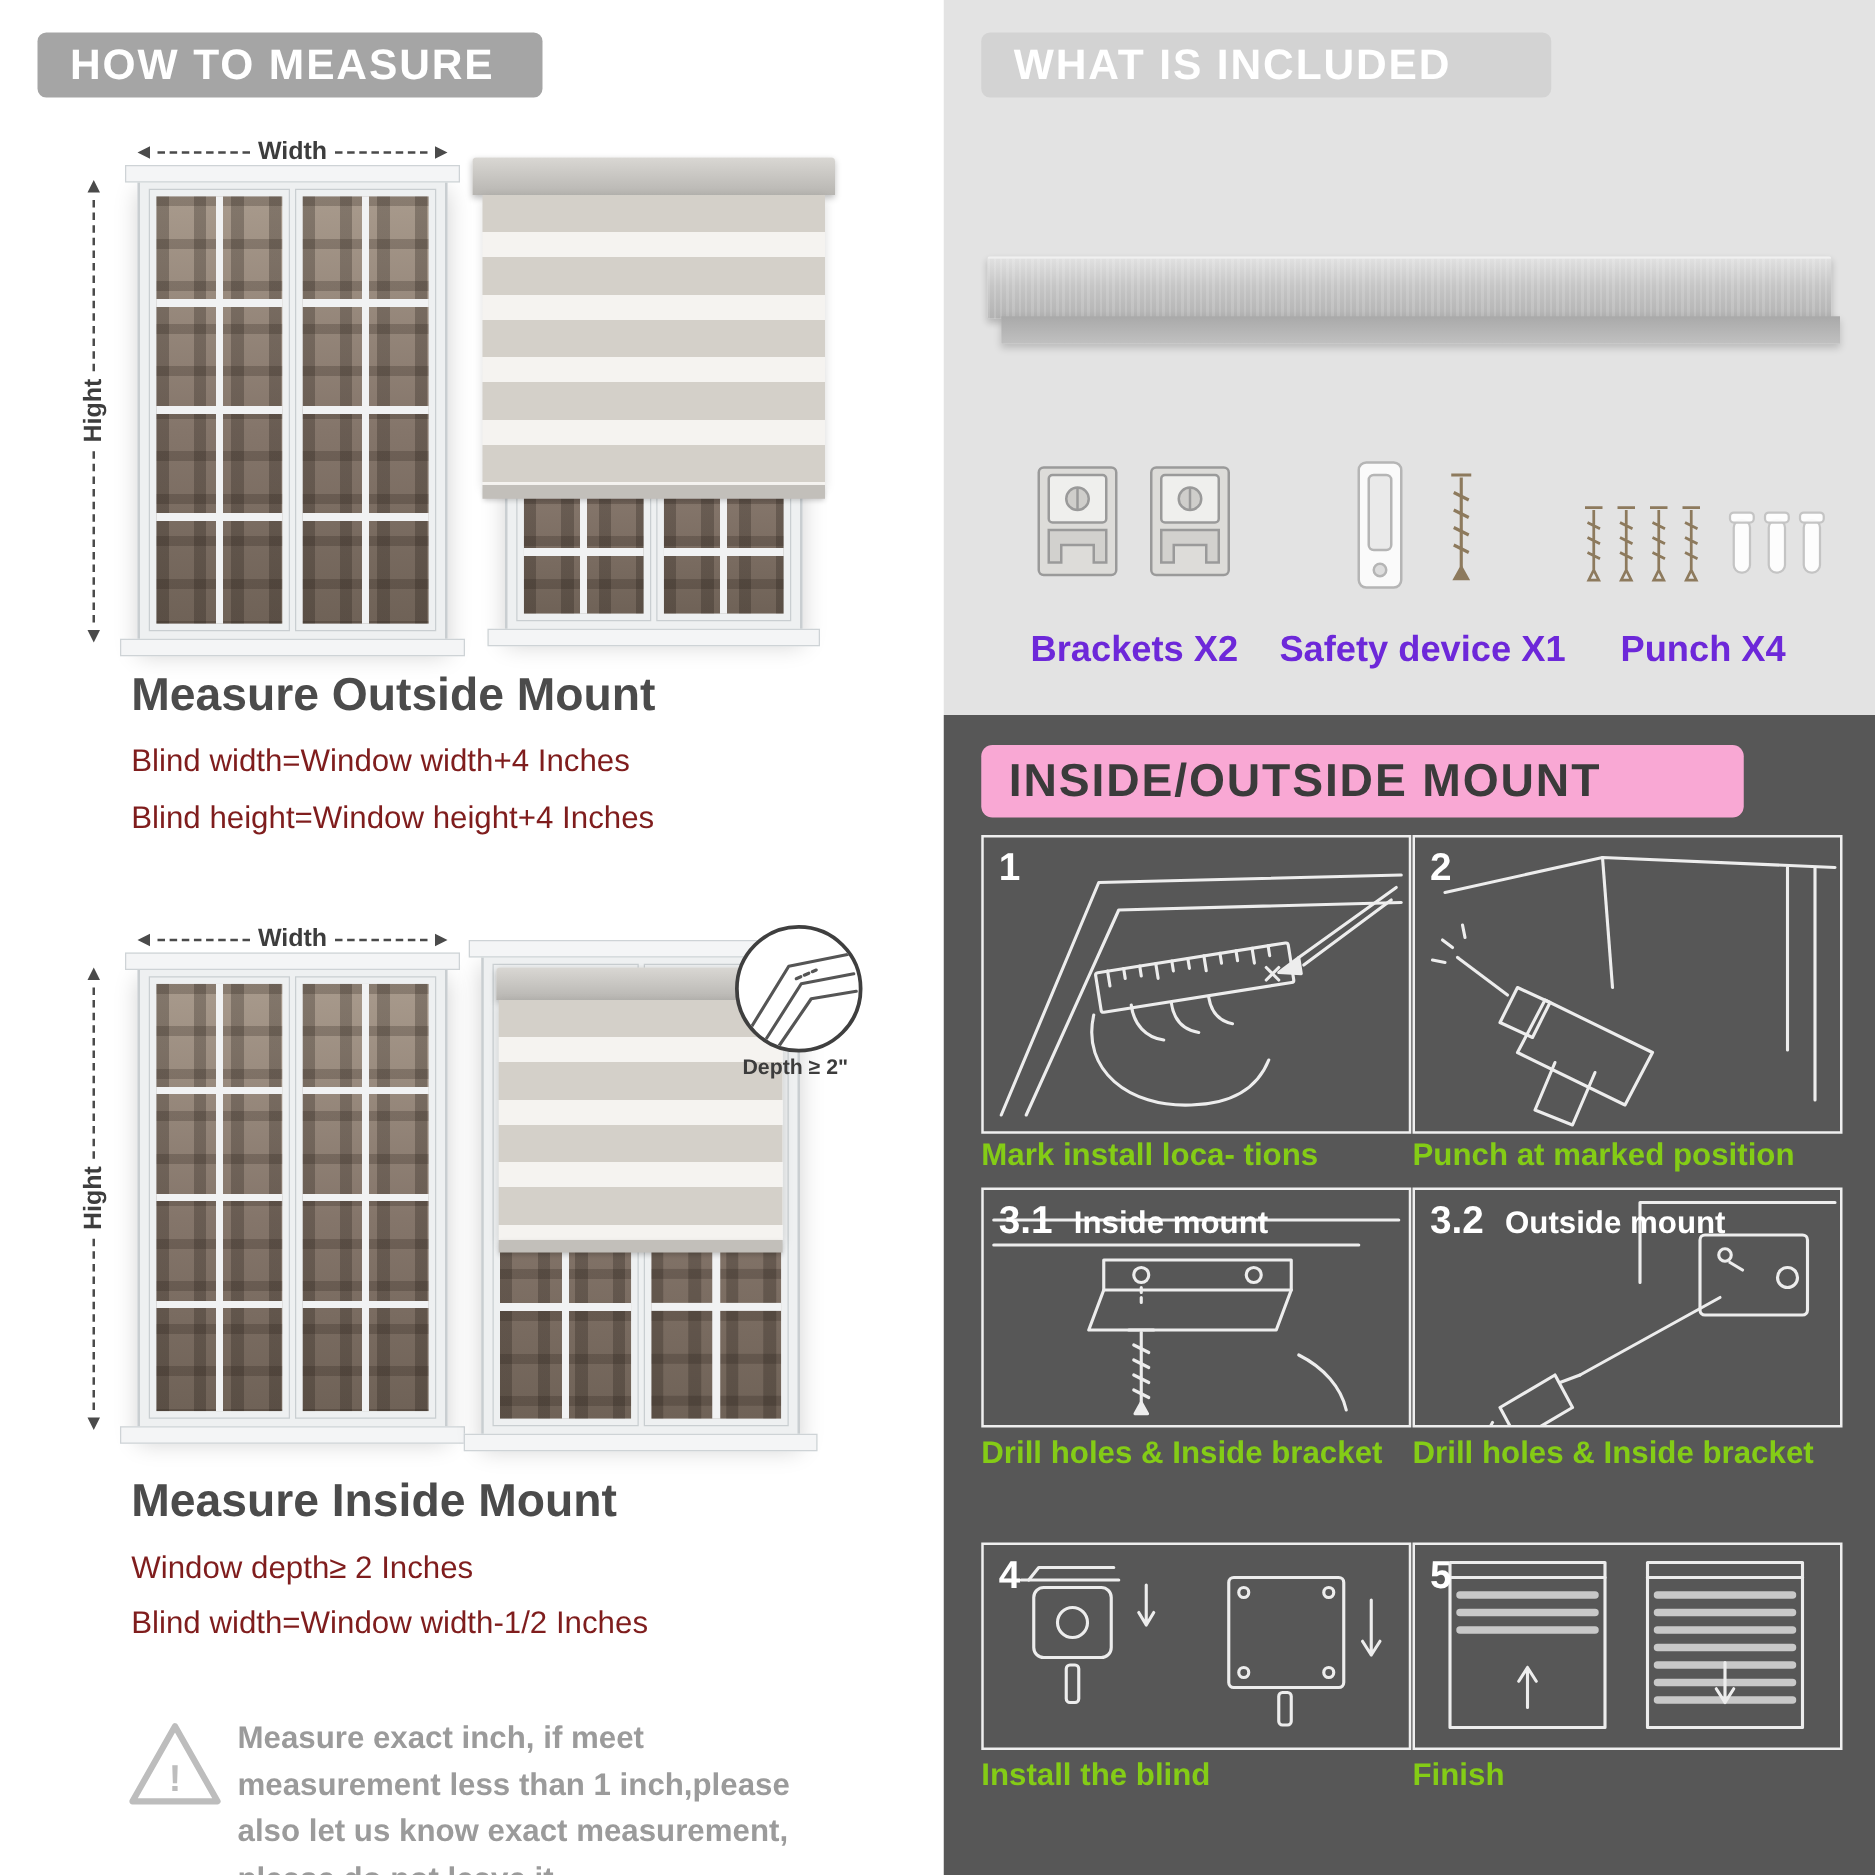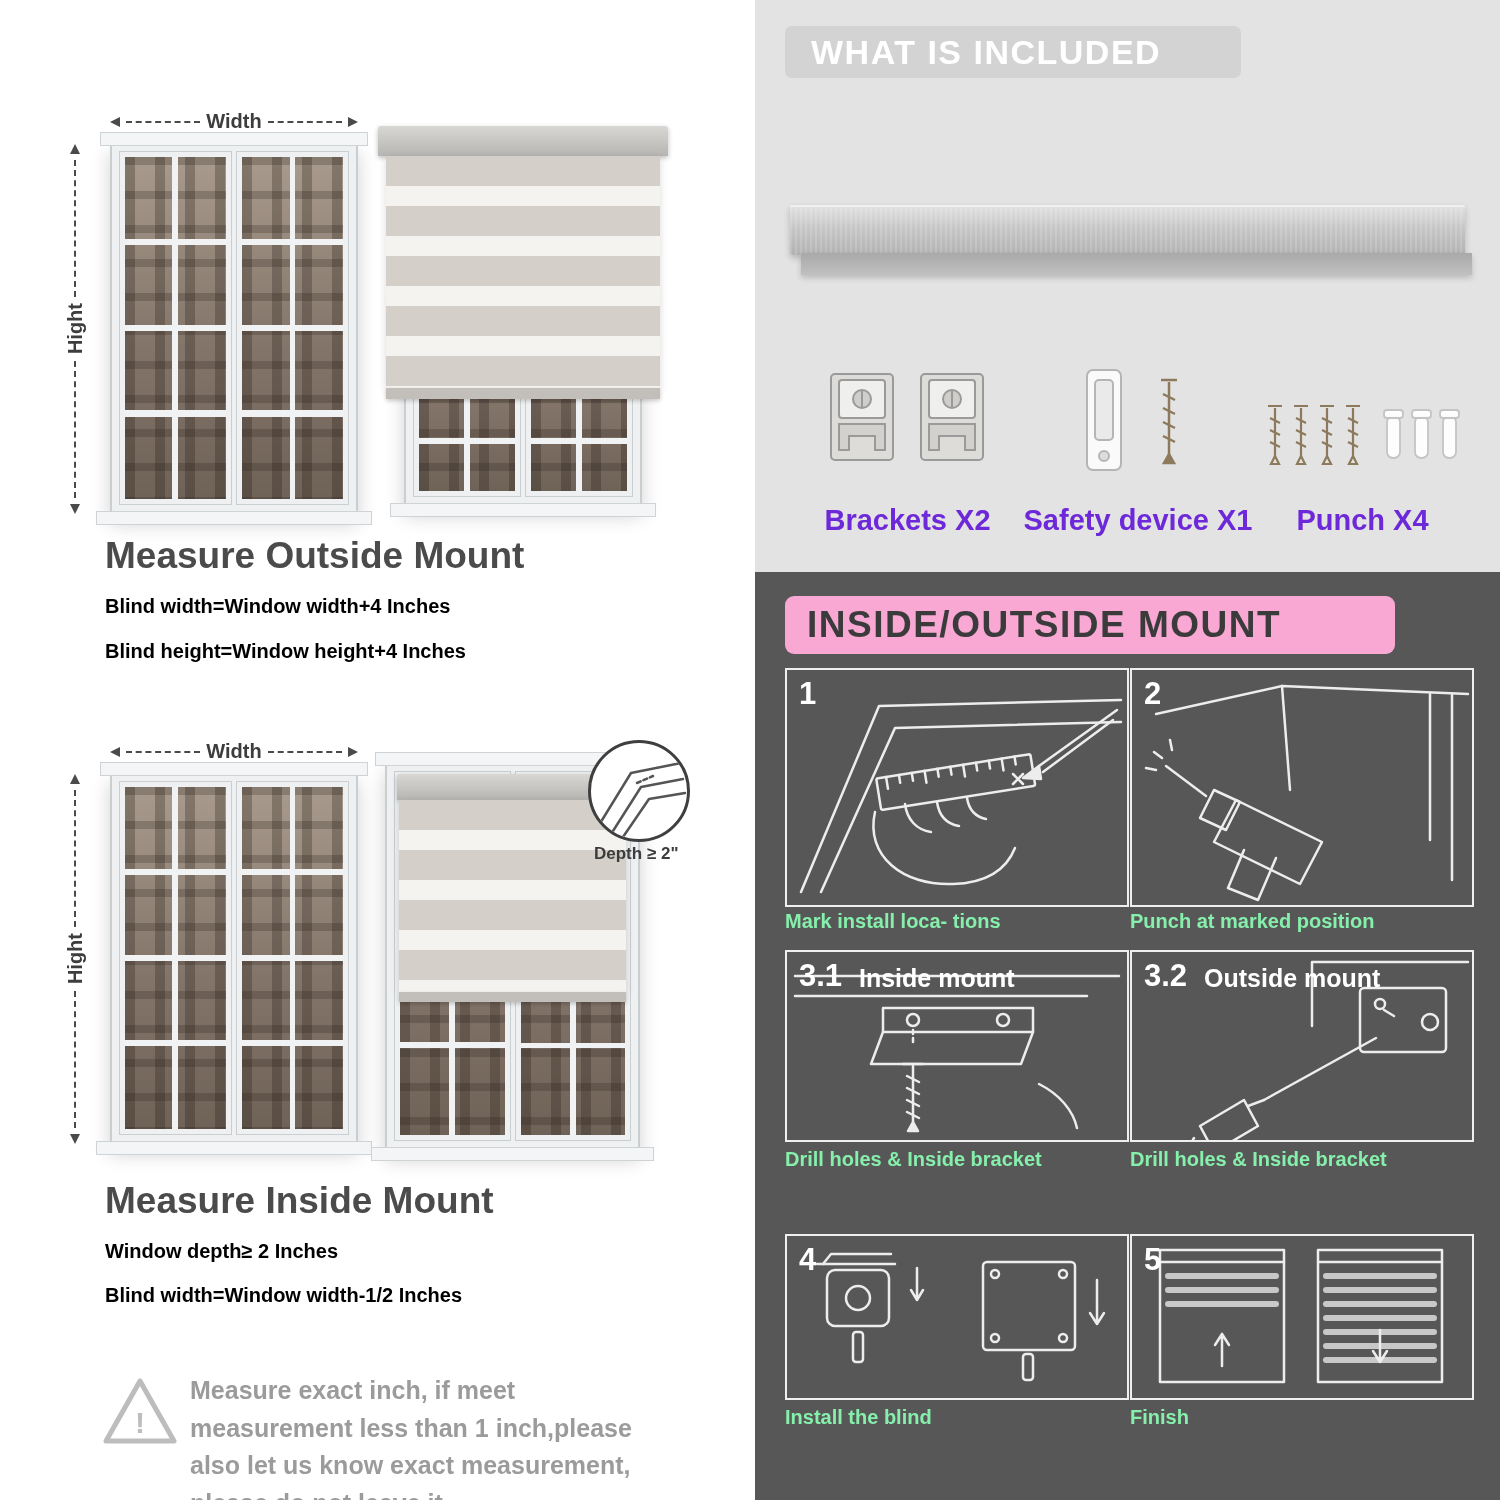--- a/index.html
+++ b/index.html
@@ -12,21 +12,21 @@
          font-weight:bold;letter-spacing:1.5px;}
   .badge-measure{left:30px;top:26px;width:378px;height:52px;background:#a5a5a5;
                  color:#fff;font-size:34px;padding-left:26px;}
   .badge-included{left:30px;top:26px;width:430px;height:52px;background:#d3d3d3;
                   color:#fff;font-size:34px;padding-left:26px;}
   .badge-mount{left:30px;top:24px;width:588px;height:58px;background:#f9a8d4;
                color:#3b3b3b;font-size:37px;padding-left:22px;border-radius:9px;}
 
   
   .h-title{position:absolute;font-size:37px;font-weight:bold;color:#4b4b4b;}
-  .h-line{position:absolute;font-size:20px;font-weight:bold;color:#000000;}
+  .h-line{position:absolute;font-size:25px;font-weight:normal;color:#7f1d1d;}
   .note-text{position:absolute;left:190px;top:1372px;width:480px;font-size:25px;
              font-weight:bold;color:#9b9b9b;line-height:1.5;}
 
   
   .window{position:absolute;background:#eef0f1;border:2px solid #c9ced1;
           padding:8px;display:flex;gap:6px;box-shadow:0 10px 18px rgba(0,0,0,.18);}
   .window::before{content:"";position:absolute;left:-12px;right:-12px;top:-12px;height:12px;
           background:#f4f5f6;border:1px solid #ced3d6;}
   .window::after{content:"";position:absolute;left:-16px;right:-16px;bottom:-13px;height:12px;
           background:#f4f5f6;border:1px solid #ced3d6;}
@@ -80,39 +80,40 @@
             background:linear-gradient(180deg,#a9a9a9,#c0c0c0);box-shadow:0 3px 6px rgba(0,0,0,.18);}
   .item{position:absolute;top:338px;display:flex;flex-direction:column;align-items:center;}
   .item .art{height:140px;display:flex;align-items:flex-end;justify-content:center;}
   .item .lbl{margin-top:26px;font-size:29px;font-weight:bold;color:#6d28d9;white-space:nowrap;}
 
   .sec-mount{position:absolute;left:755px;top:572px;width:745px;height:928px;background:#575757;}
   .panel{position:absolute;border:2px solid #efefef;}
   .panel svg{position:absolute;inset:0;width:100%;height:100%;}
   .num{position:absolute;top:6px;left:12px;color:#fff;font-size:31px;font-weight:bold;z-index:2;}
   .steplbl{position:absolute;top:12px;left:72px;color:#fff;font-size:25px;font-weight:bold;z-index:2;}
-  .cap{position:absolute;color:#86efac;font-size:20px;font-weight:bold;white-space:nowrap;}
+  .cap{position:absolute;color:#84cc16;font-size:25px;font-weight:bold;white-space:nowrap;}
 
   .p1{left:30px;top:96px;width:340px;height:235px;}
   .p2{left:375px;top:96px;width:340px;height:235px;}
   .p31{left:30px;top:378px;width:340px;height:188px;}
   .p32{left:375px;top:378px;width:340px;height:188px;}
   .p4{left:30px;top:662px;width:340px;height:162px;}
   .p5{left:375px;top:662px;width:340px;height:162px;}
   .c1{left:30px;top:338px;}  .c2{left:375px;top:338px;}
   .c31{left:30px;top:576px;} .c32{left:375px;top:576px;}
   .c4{left:30px;top:834px;}  .c5{left:375px;top:834px;}
 
   .lineart{stroke:#ededed;stroke-width:2.5;fill:none;stroke-linecap:round;stroke-linejoin:round;}
 </style>
 </head>
 <body>
 
 <div class="canvas">
 
+  <div class="badge badge-measure">HOW TO MEASURE</div>
 
   <div class="abs" style="left:60px;top:108px;width:300px;height:420px;">
     <div class="h-arrow" style="left:50px;right:2px;top:2px;">
       <span class="ah ah-l"></span>
       <span class="dash"></span>
       <span>Width</span>
       <span class="dash"></span>
       <span class="ah ah-r"></span>
     </div>
     <div class="v-arrow" style="left:2px;top:36px;bottom:14px;">

